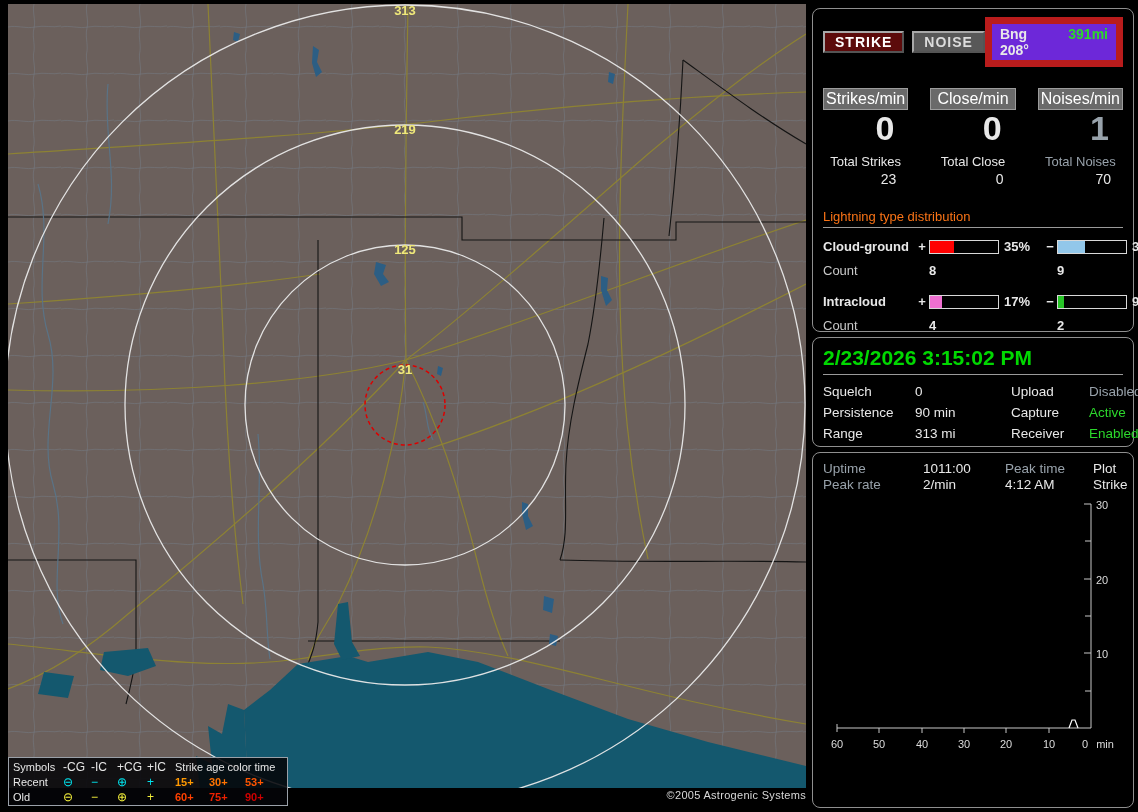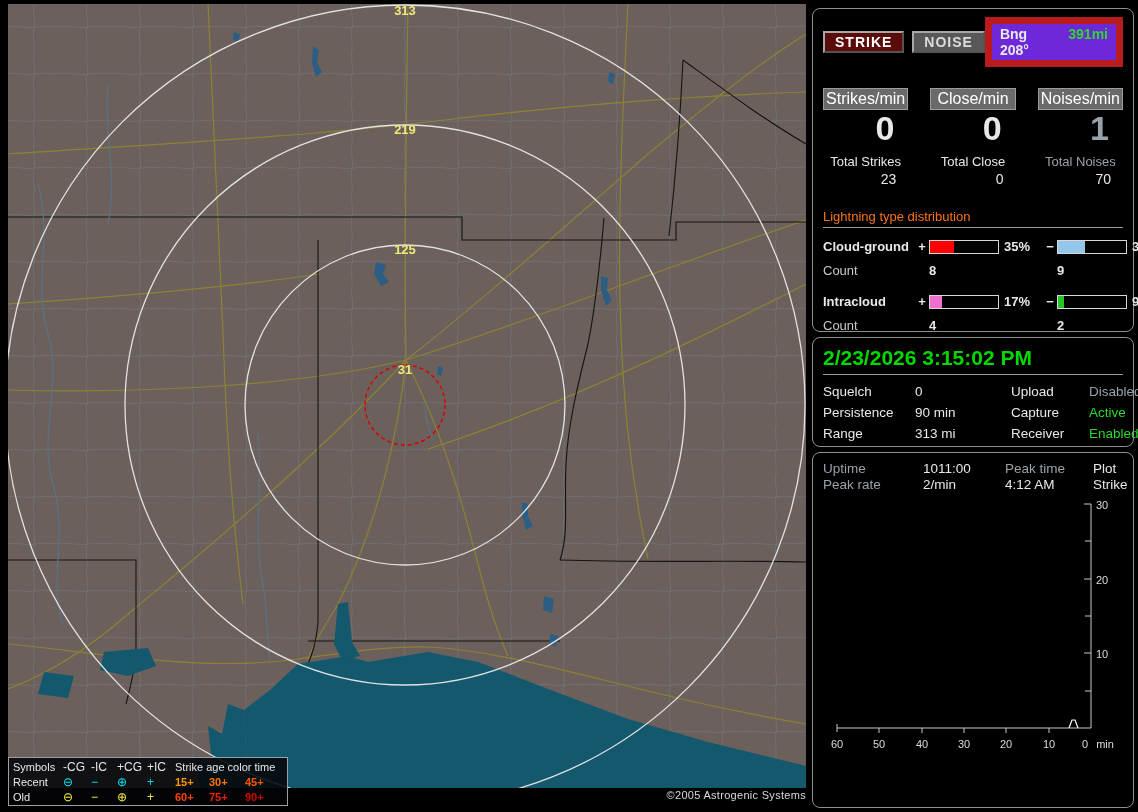--- a/index.html
+++ b/index.html
@@ -154,21 +154,21 @@
       <span class="agehdr">Strike age color time</span>
     </div>
     <div class="lrow">
       <span>Recent</span>
       <span class="sym" style="color: rgb(0, 228, 238);">⊖</span>
       <span class="sym" style="color: rgb(0, 228, 238);">−</span>
       <span class="sym" style="color: rgb(0, 228, 238);">⊕</span>
       <span class="sym" style="color: rgb(0, 228, 238);">+</span>
       <span class="age" style="color: rgb(255, 152, 0);">15+</span>
       <span class="age" style="color: rgb(255, 115, 0);">30+</span>
-      <span class="age" style="color: rgb(255, 85, 0);">45+</span>
+      <span class="age" style="color: rgb(255, 85, 0);">53+</span>
     </div>
     <div class="lrow">
       <span>Old</span>
       <span class="sym" style="color: rgb(242, 238, 58);">⊖</span>
       <span class="sym" style="color: rgb(242, 238, 58);">−</span>
       <span class="sym" style="color: rgb(242, 238, 58);">⊕</span>
       <span class="sym" style="color: rgb(242, 238, 58);">+</span>
       <span class="age" style="color: rgb(255, 64, 0);">60+</span>
       <span class="age" style="color: rgb(239, 33, 0);">75+</span>
       <span class="age" style="color: rgb(207, 0, 0);">90+</span>

